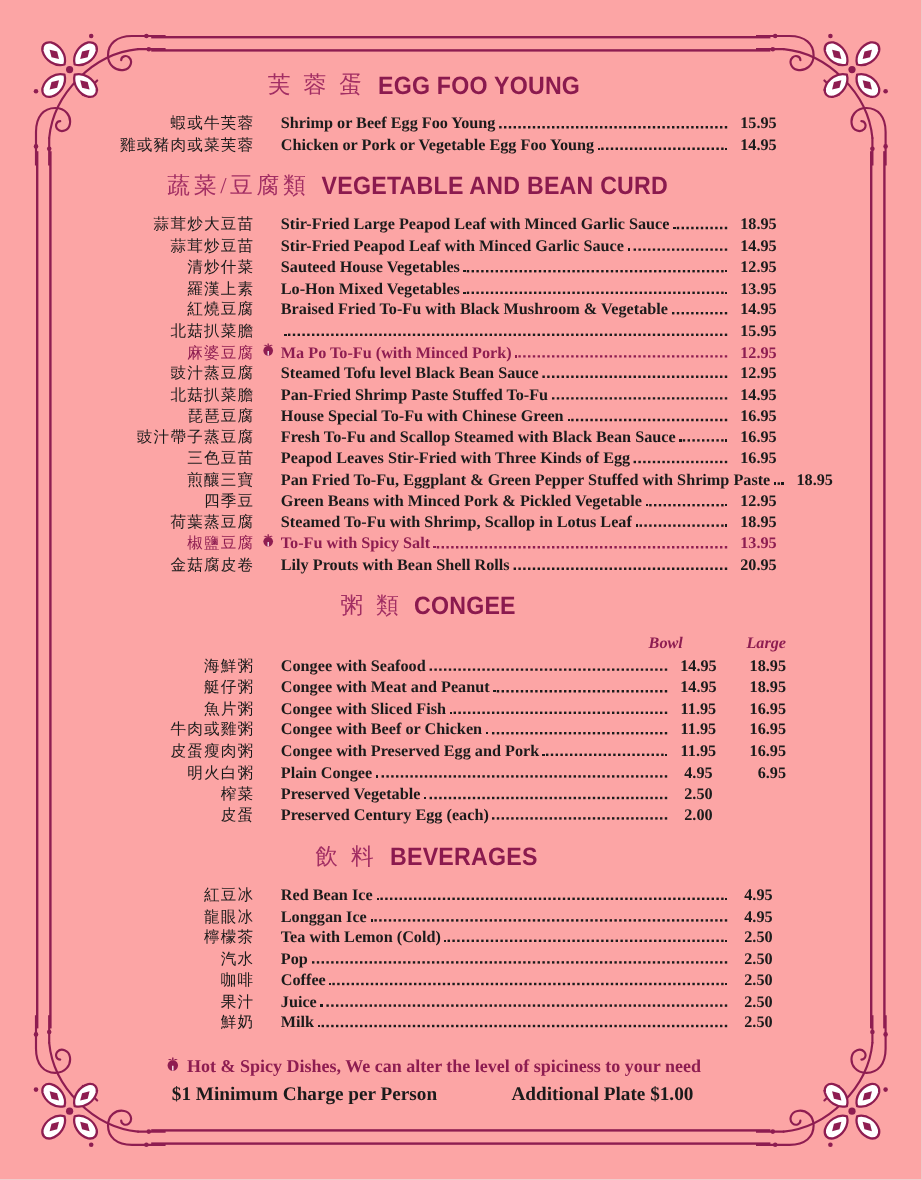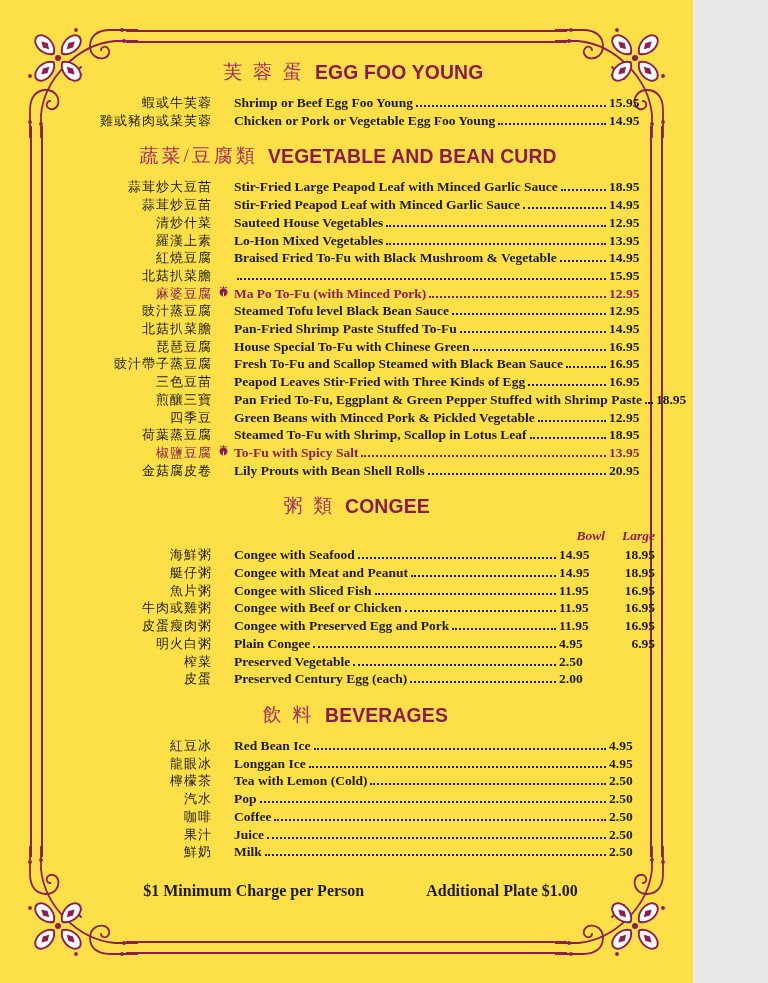--- a/index.html
+++ b/index.html
@@ -4,21 +4,21 @@
 <style>
   :root{
     --accent:#8e1d51;
     --accent-dark:#8b1a4e;
     --accent-light:#a22e63;
     --ink:#1b1b1b;
   }
   *{box-sizing:border-box;margin:0;padding:0;}
   html,body{background:#e8e8e8;}
   .page{
-    position:relative;width:693px;height:983px;background:#fde047;
+    position:relative;width:768px;height:983px;background:#fca5a5;
     font-family:"Liberation Serif", serif;color:var(--ink);overflow:hidden;
   }
   
   .bl-line{position:absolute;background:var(--accent);}
   .b-top-o{top:30px;left:126px;right:126px;height:1.6px;}
   .b-top-i{top:41px;left:126px;right:126px;height:1.6px;}
   .b-bot-o{bottom:29px;left:126px;right:126px;height:1.6px;}
   .b-bot-i{bottom:40px;left:126px;right:126px;height:1.6px;}
   .b-left-o{left:30px;top:126px;bottom:126px;width:1.6px;}
   .b-left-i{left:41px;top:126px;bottom:126px;width:1.6px;}
@@ -41,40 +41,40 @@
     font-size:19px;color:var(--accent-light);letter-spacing:3px;
     font-family:"Liberation Serif", serif;vertical-align:1px;margin-right:10px;
   }
   .title-en{
     display:inline-block;font-family:"Liberation Sans", sans-serif;
     font-weight:bold;font-size:21px;color:var(--accent-dark);
     letter-spacing:0.2px;transform:scaleX(.92);transform-origin:left center;
   }
   .col-heads{
     display:none;justify-content:flex-end;margin:0 0 2px 0;
-    font-style:italic;font-weight:bold;font-size:13.5px;color:var(--accent);
+    font-style:italic;font-weight:bold;font-size:13.5px;color:var(--accent);gap:36px;
   }
   .col-heads .ch1{width:46px;text-align:right;}
   .col-heads .ch2{width:50px;text-align:right;}
   .menu-row{
     display:flex;align-items:baseline;line-height:17.7px;font-size:13.5px;
     font-weight:bold;white-space:nowrap;
   }
   .menu-row .zh{
     flex:0 0 146px;text-align:right;font-weight:normal;font-size:13px;
     letter-spacing:1px;
     font-family:Liberation Serif, serif;
   }
   .menu-row .spicy-slot{flex:0 0 22px;text-align:center;}
   .menu-row .desc{flex:0 0 auto;}
   .menu-row .dots{
     flex:1 1 auto;border-bottom:2px dotted currentColor;
     margin:0 3px 3px 3px;min-width:8px;color:var(--ink);
   }
-  .menu-row .price{flex:0 0 46px;text-align:left;}
+  .menu-row .price{flex:0 0 46px;text-align:center;}
   .menu-row .price2{flex:0 0 50px;text-align:right;}
   .menu-row.spicy-row .zh,
   .menu-row.spicy-row .desc,
   .menu-row.spicy-row .price,
   .menu-row.spicy-row .price2{color:var(--accent);}
   .menu-row.spicy-row .dots{color:var(--accent);}
   
   .footnotes{margin-top:18px;text-align:center;}
   .spicy-note{
     color:var(--accent);font-weight:bold;font-size:15px;line-height:21px;
@@ -499,19 +499,24 @@
     <span class="desc">Milk</span>
     <span class="dots"></span>
     <span class="price">2.50</span>
 
   </div>
 </div>
   </section>
 </div>
 
     <div class="footnotes">
+      <div class="spicy-note">
+        <span class="pep"><svg width="14" height="14">
+              <use href="#pepper"></use>
+            </svg></span><span>Hot &amp; Spicy Dishes, We can alter the level of spiciness to your need</span>
+      </div>
       <div class="charges">
         <span>$1 Minimum Charge per Person</span>
         <span>Additional Plate $1.00</span>
       </div>
     </div>
   </div>
 </div>
 
 </body></html>

